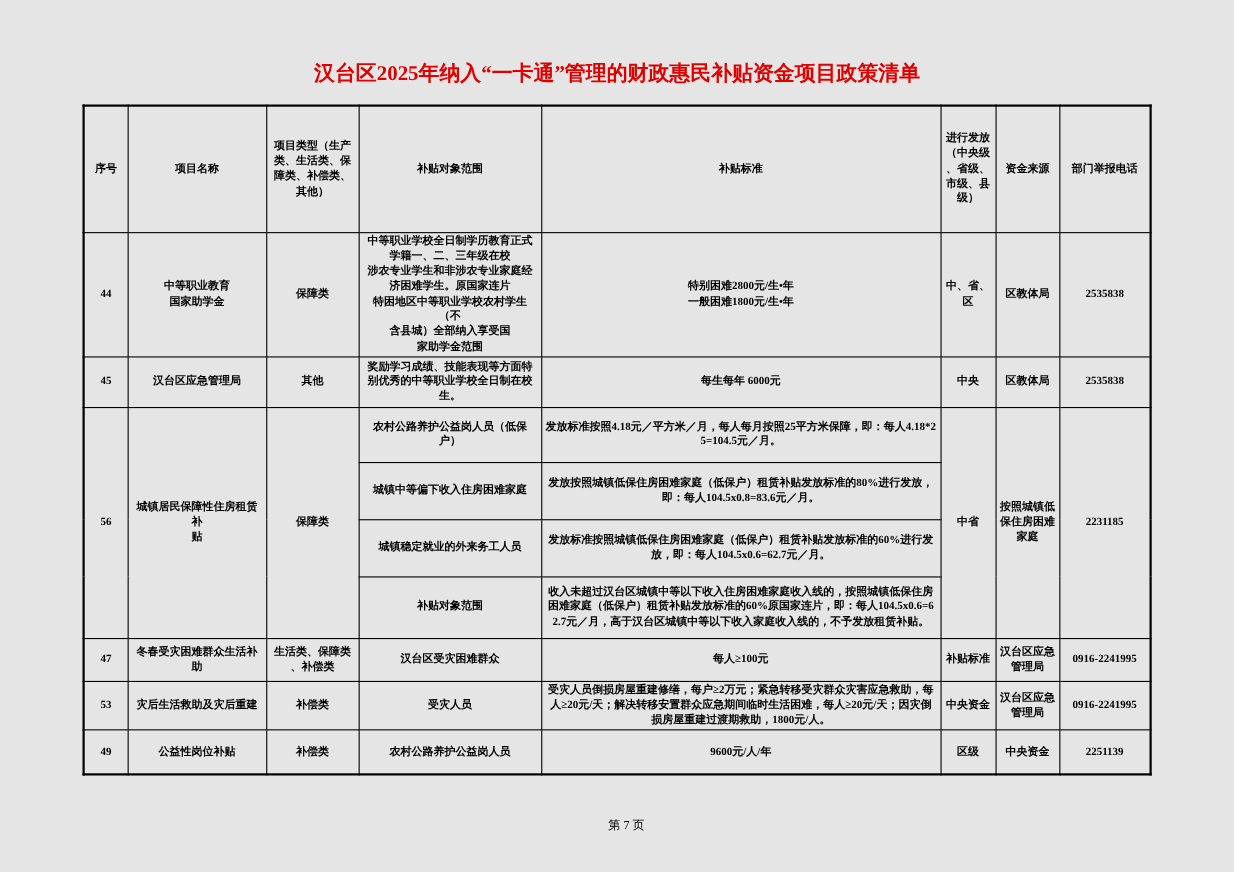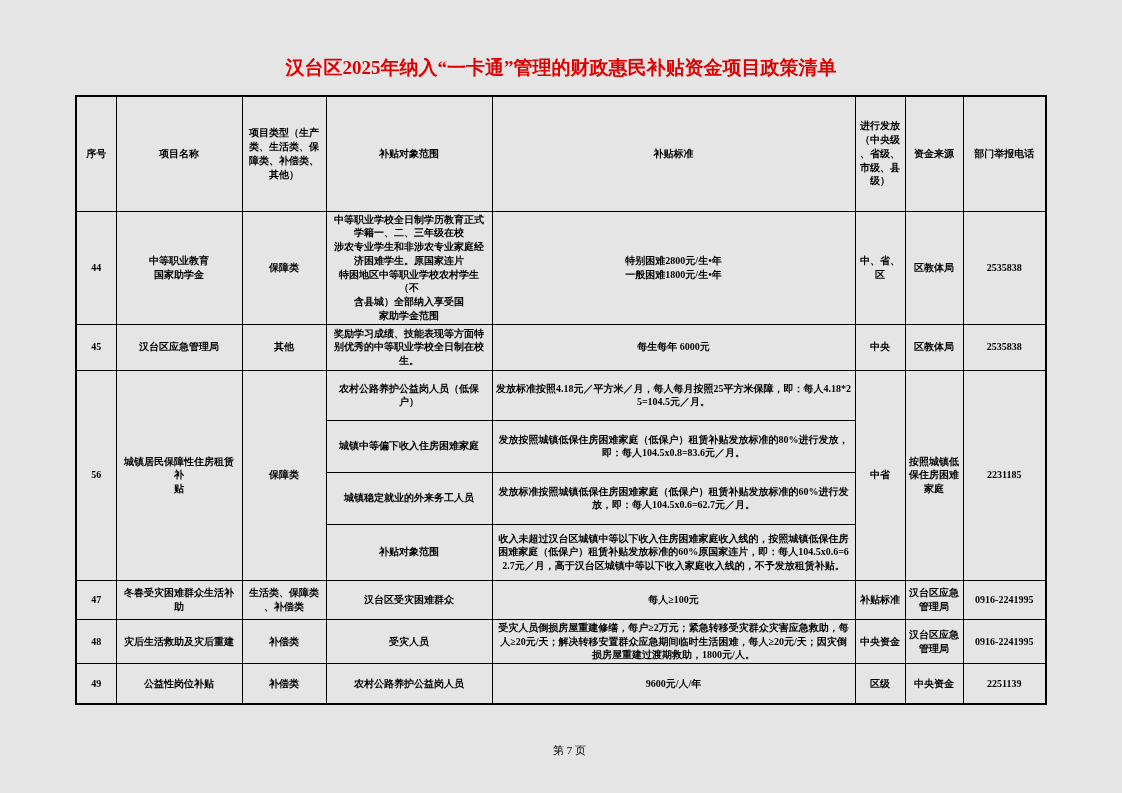--- a/index.html
+++ b/index.html
@@ -124,21 +124,21 @@
         <td>冬春受灾困难群众生活补助</td>
         <td>生活类、保障类
 、补偿类</td>
         <td>汉台区受灾困难群众</td>
         <td>每人≥100元</td>
         <td>补贴标准</td>
         <td>汉台区应急管理局</td>
         <td>0916-2241995</td>
       </tr>
       <tr class="h48">
-        <td>48</td>
+        <td>53</td>
         <td>灾后生活救助及灾后重建</td>
         <td>补偿类</td>
         <td>受灾人员</td>
         <td>受灾人员倒损房屋重建修缮，每户≥2万元；紧急转移受灾群众灾害应急救助，每人≥20元/天；解决转移安置群众应急期间临时生活困难，每人≥20元/天；因灾倒损房屋重建过渡期救助，1800元/人。</td>
         <td>中央资金</td>
         <td>汉台区应急管理局</td>
         <td>0916-2241995</td>
       </tr>
       <tr class="h49">
         <td>49</td>

